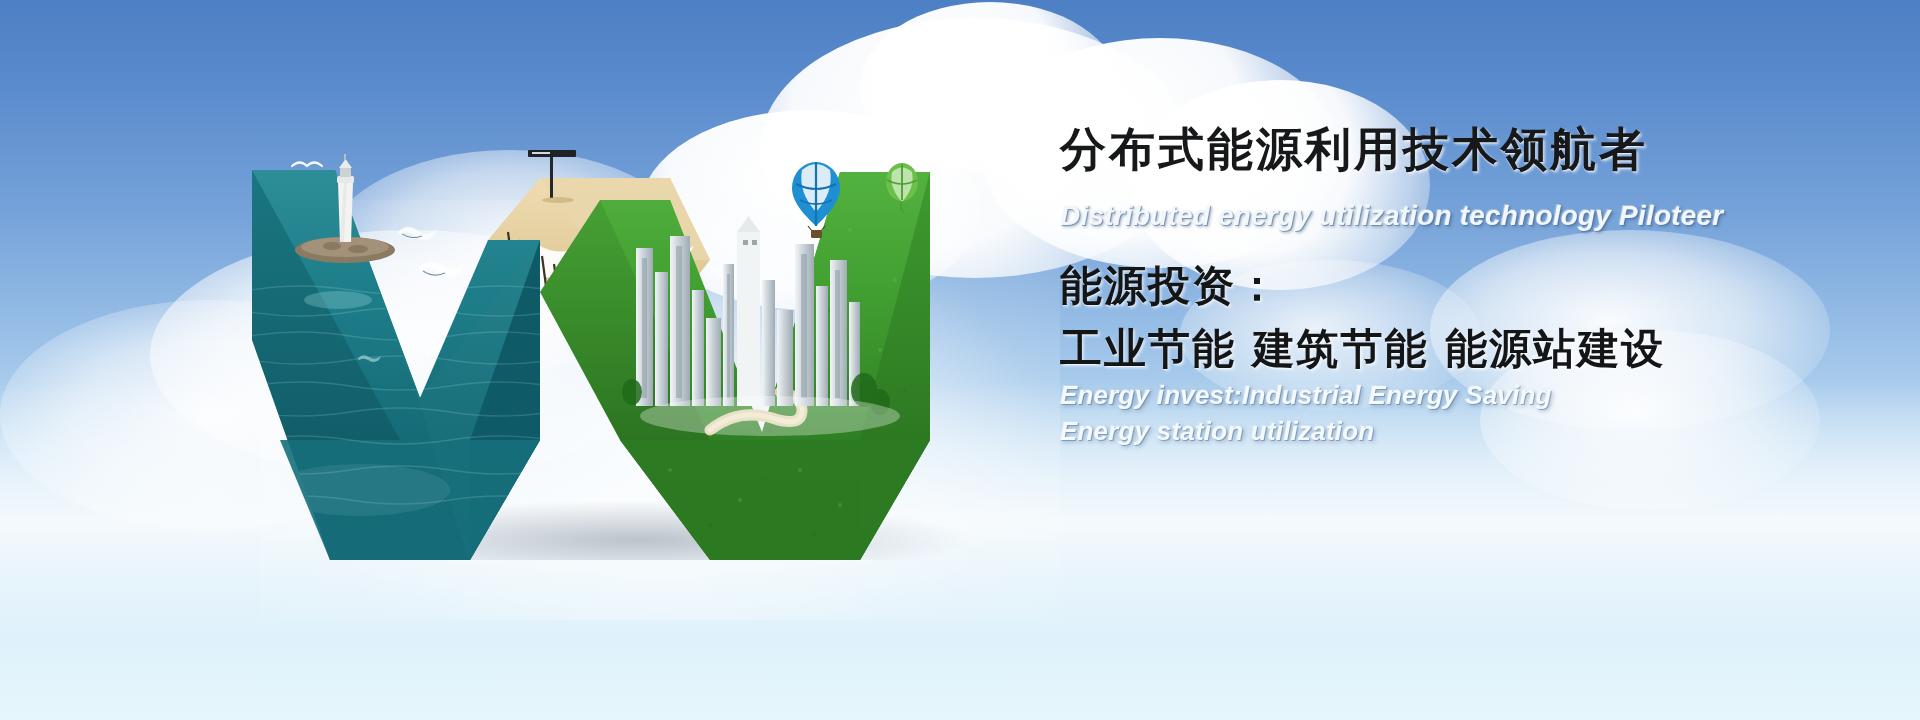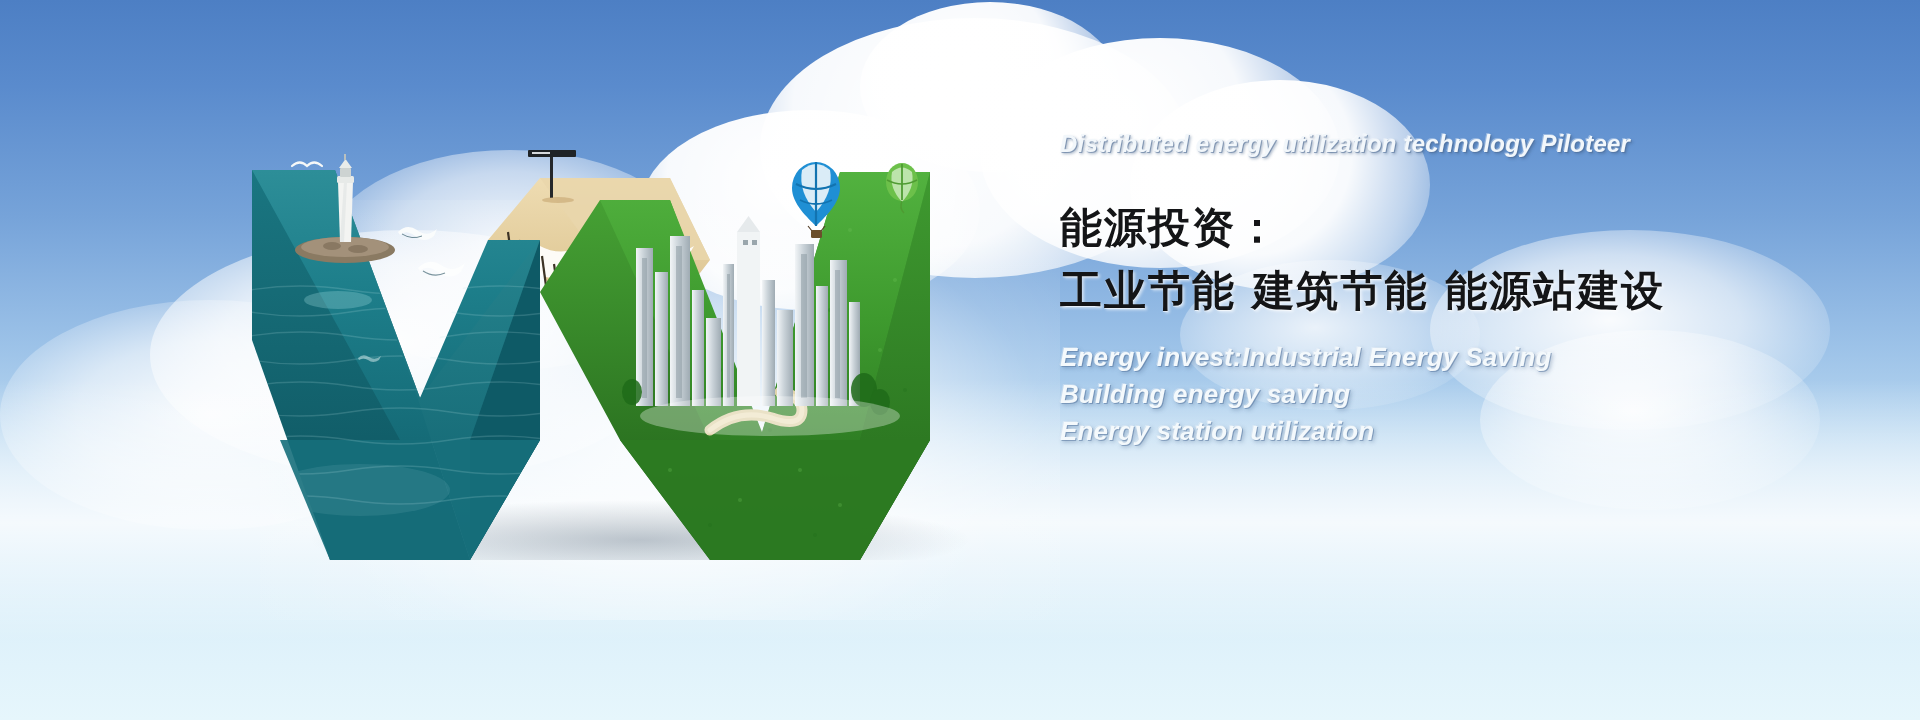--- a/index.html
+++ b/index.html
@@ -121,22 +121,22 @@
     letter-spacing:3px;
     color:#17181a;
     line-height:1.12;
     text-shadow:
       0 1px 0 rgba(255,255,255,0.55),
       2px 2px 3px rgba(255,255,255,0.65);
     white-space:nowrap;
   }
 
   .en-sub {
-    margin-top:6px;
-    font-size:24px;
+    margin-top:24px;
+    font-size:28px;
     font-weight:bold;
     font-style:italic;
     color:#f2f7fb;
     letter-spacing:0.2px;
     text-shadow:
       1px 1px 0 rgba(80,110,150,0.55),
       2px 2px 3px rgba(60,90,130,0.45),
      -1px -1px 0 rgba(255,255,255,0.35);
     white-space:nowrap;
   }
@@ -145,37 +145,37 @@
     font-family:"DejaVu Sans","Liberation Sans",sans-serif;
     font-size:42px;
     font-weight:bold;
     letter-spacing:2px;
     color:#141517;
     text-shadow:
       0 1px 0 rgba(255,255,255,0.55),
       2px 2px 3px rgba(255,255,255,0.60);
     white-space:nowrap;
   }
-  .cn-line.l1 { margin-top:42px; }
+  .cn-line.l1 { margin-top:26px; }
   .cn-line.l2 { margin-top:7px; }
 
   .en-line {
     font-size:26px;
     font-weight:bold;
     font-style:italic;
     color:#f4f9fc;
     letter-spacing:0.2px;
     line-height:1.42;
     text-shadow:
       1px 1px 0 rgba(90,120,160,0.55),
       2px 2px 4px rgba(70,100,140,0.42),
      -1px -1px 0 rgba(255,255,255,0.30);
     white-space:nowrap;
   }
-  #en-block { margin-top:20px; }
+  #en-block { }
 </style>
 </head>
 <body>
 
 <div id="banner">
 
   <div>
     <div class="cloud c5"></div>
     <div class="cloud c1"></div>
     <div class="cloud c2"></div>
@@ -427,27 +427,27 @@
           <path d="M662,61 q-3,7 2,12" stroke="#4f9b33" stroke-width="1.4" fill="none"></path>
         </g>
 
         <ellipse cx="530" cy="276" rx="130" ry="20" fill="#ffffff" opacity="0.32"></ellipse>
       </g>
     </svg>
   </div>
 
   <div id="copy">
 
+    <div class="cn-head">分布式能源利用技术领航者</div>
 
     <div class="en-sub">Distributed energy utilization technology Piloteer</div>
 
     <div class="cn-line l1">能源投资：</div>
 
     <div class="cn-line l2">工业节能  建筑节能  能源站建设</div>
 
     <div id="en-block">
       <div class="en-line">Energy invest:Industrial Energy Saving</div>
-      <div class="en-line">Building energy saving</div>
       <div class="en-line">Energy station utilization</div>
     </div>
 
   </div>
 </div>
 
 </body></html>

